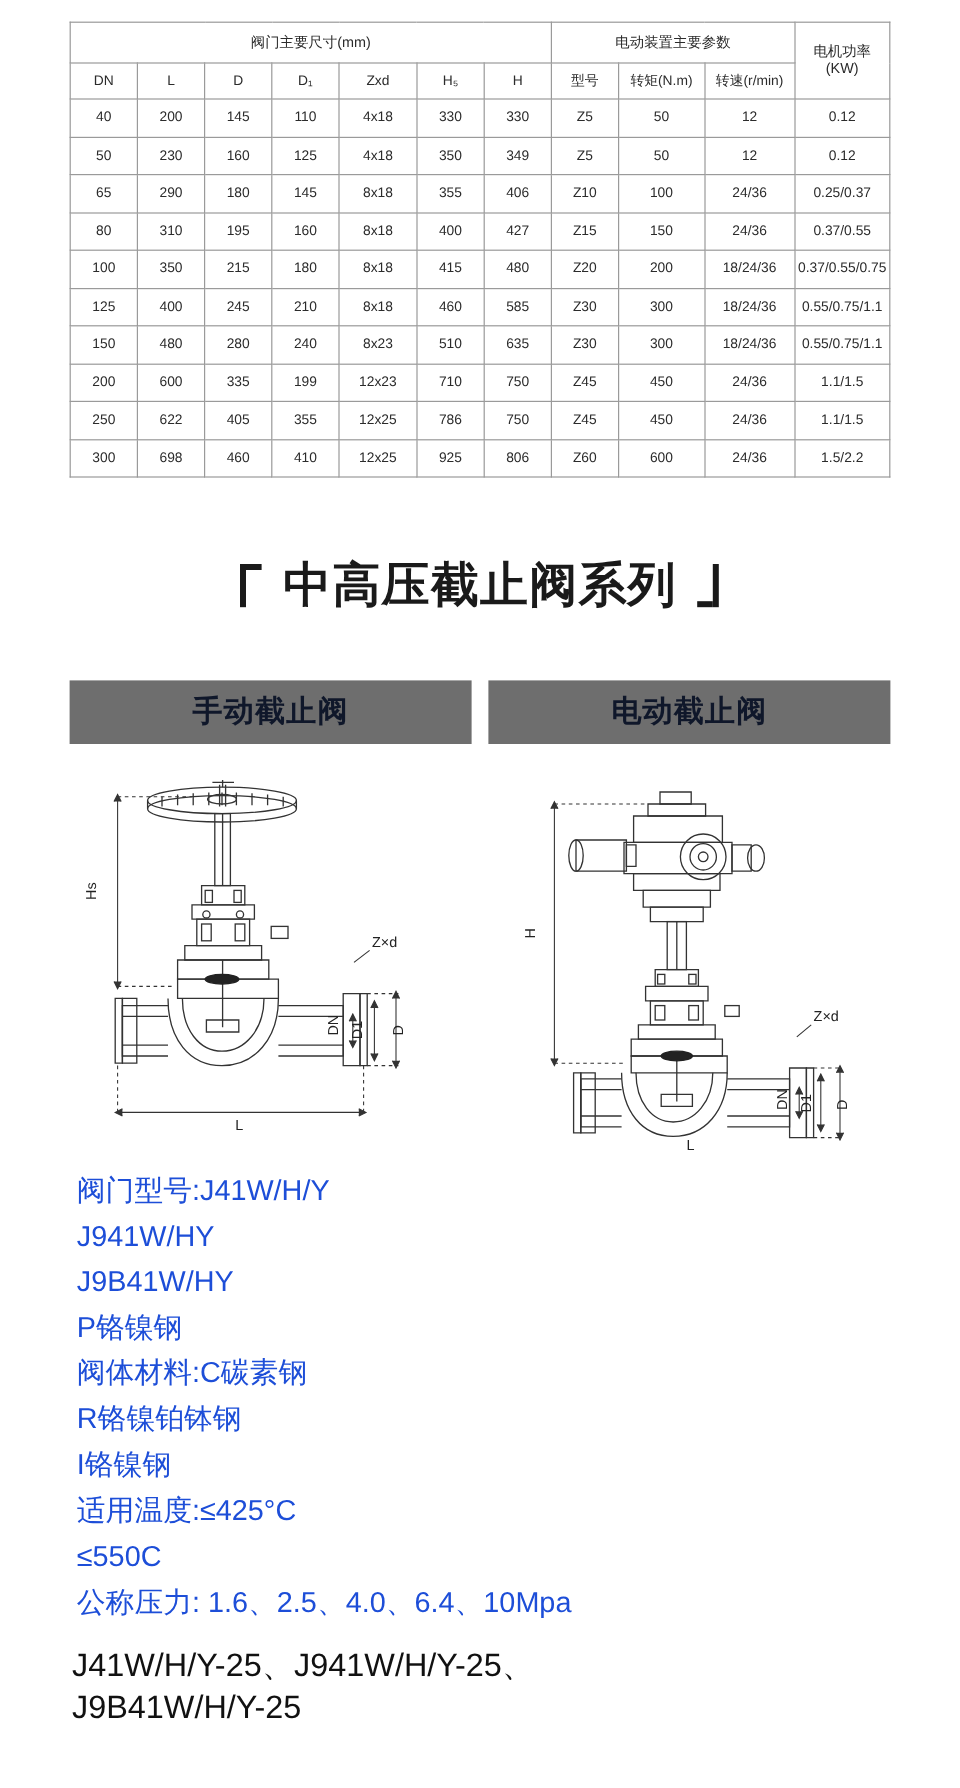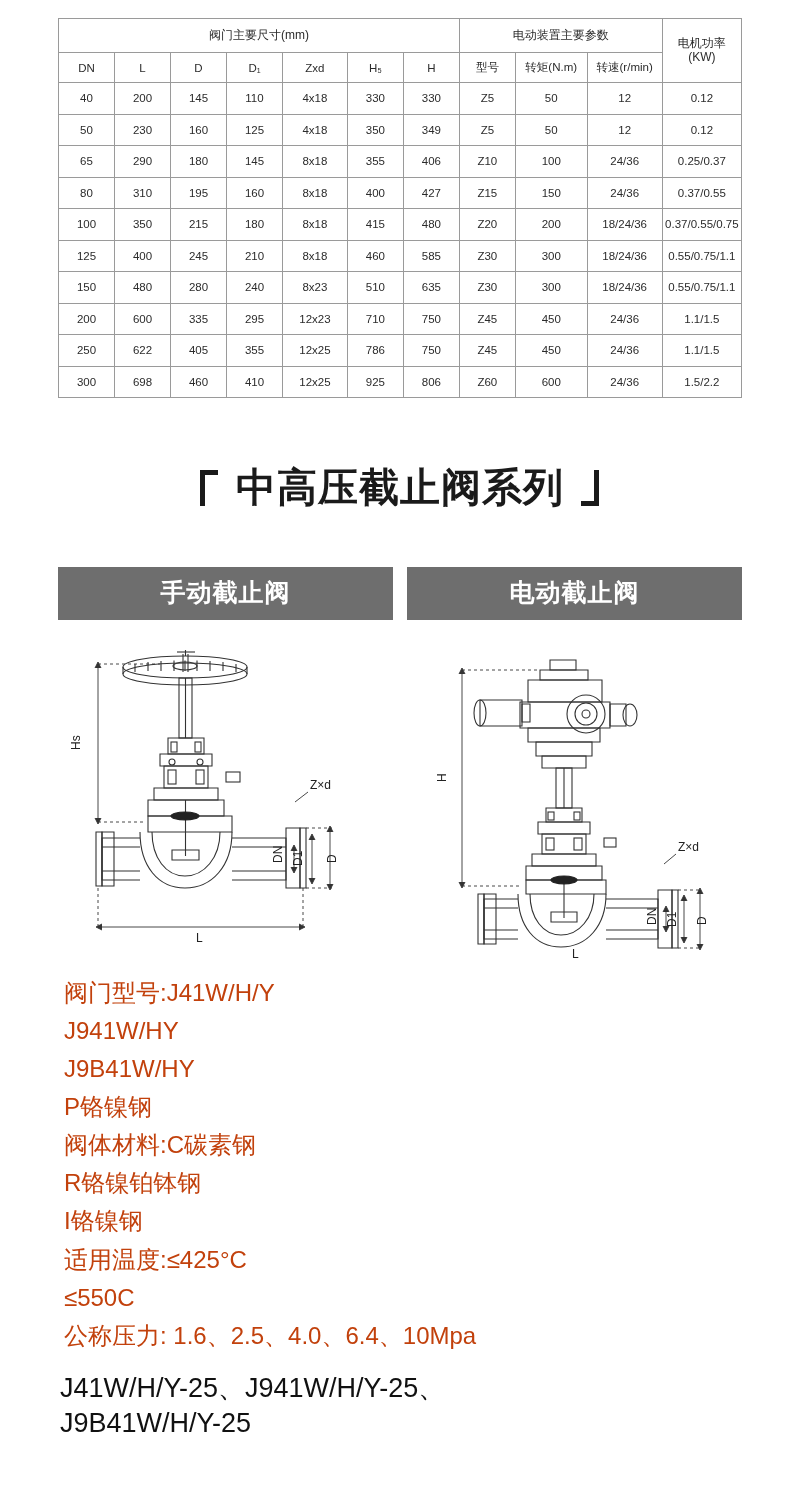--- a/index.html
+++ b/index.html
@@ -86,21 +86,21 @@
   
   .cols {
     display: flex;
     gap: 14px;
     padding: 0 58px;
     margin-top: 52px;
   }
   .col { flex: 1; }
   .col-head {
     background: #6e6e6e;
-    color: #ffffff;
+    color: #0f172a;
     text-align: center;
     font-size: 25px;
     font-weight: bold;
     padding: 9px 0 11px 0;
     letter-spacing: 1px;
   }
 
   
   .drawings {
     display: flex;
@@ -112,21 +112,21 @@
 
   
   .spec-text {
     padding: 0 64px;
     margin-top: 14px;
   }
   .spec-text p {
     margin: 0 0 4px 0;
     font-size: 24px;
     line-height: 1.42;
-    color: #c2410c;
+    color: #1d4ed8;
   }
   .model-lines {
     padding: 0 60px;
     margin-top: 18px;
   }
   .model-lines p {
     margin: 0;
     font-size: 27px;
     font-weight: normal;
     line-height: 1.3;
@@ -264,21 +264,21 @@
           <td>635</td>
           <td>Z30</td>
           <td>300</td>
           <td>18/24/36</td>
           <td>0.55/0.75/1.1</td>
         </tr>
         <tr>
           <td>200</td>
           <td>600</td>
           <td>335</td>
-          <td>295</td>
+          <td>199</td>
           <td>12x23</td>
           <td>710</td>
           <td>750</td>
           <td>Z45</td>
           <td>450</td>
           <td>24/36</td>
           <td>1.1/1.5</td>
         </tr>
         <tr>
           <td>250</td>

